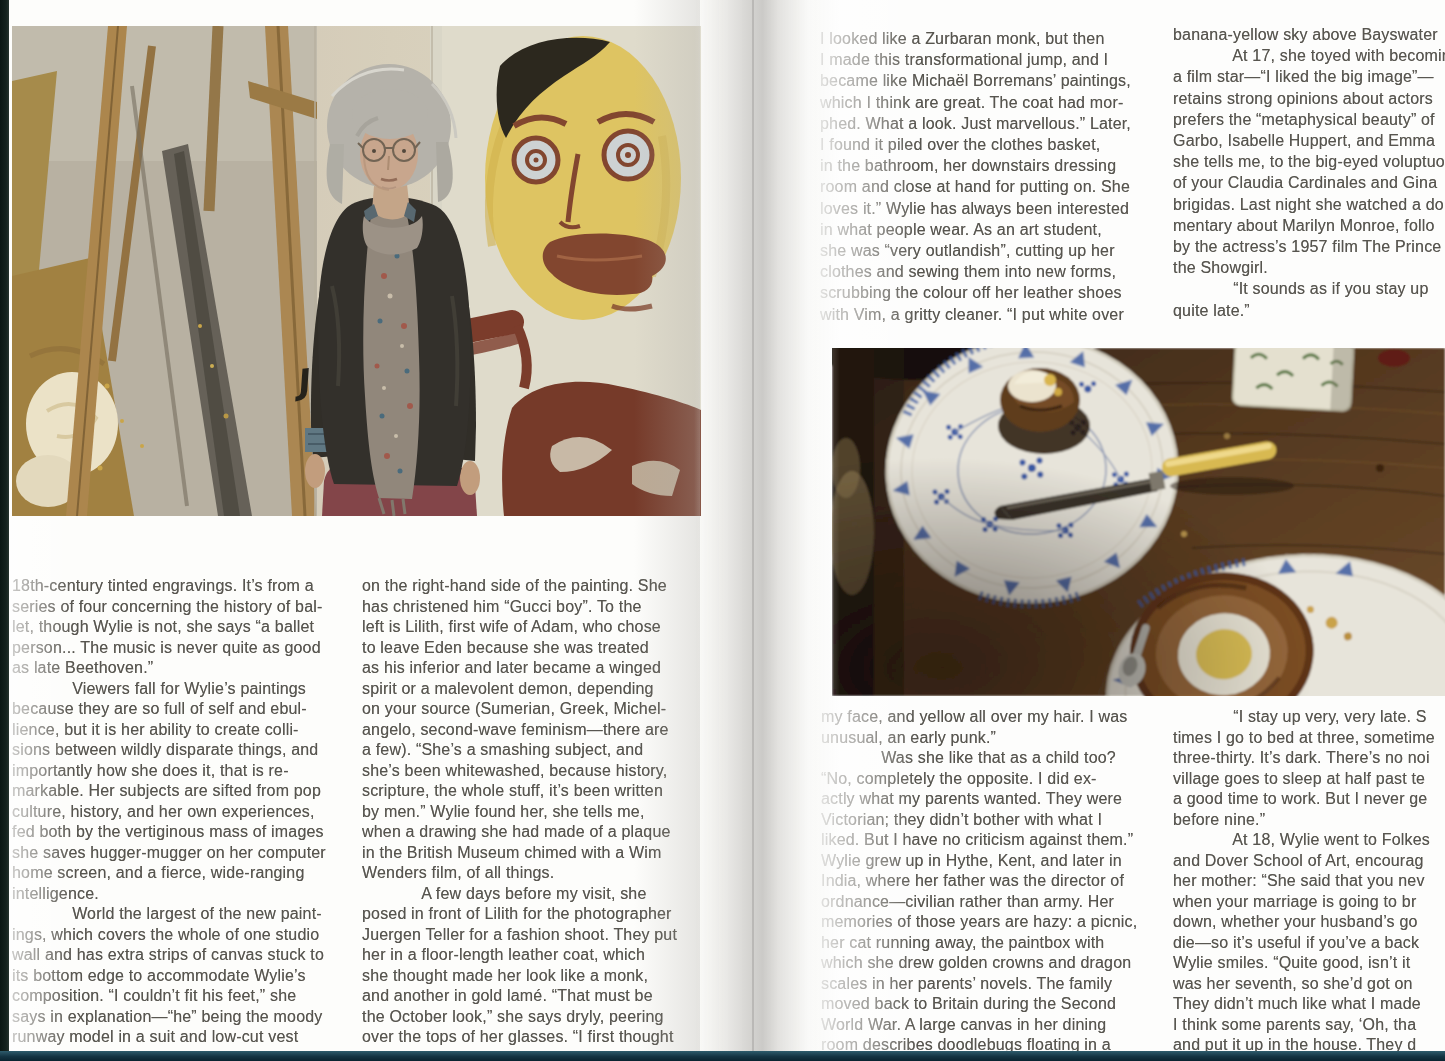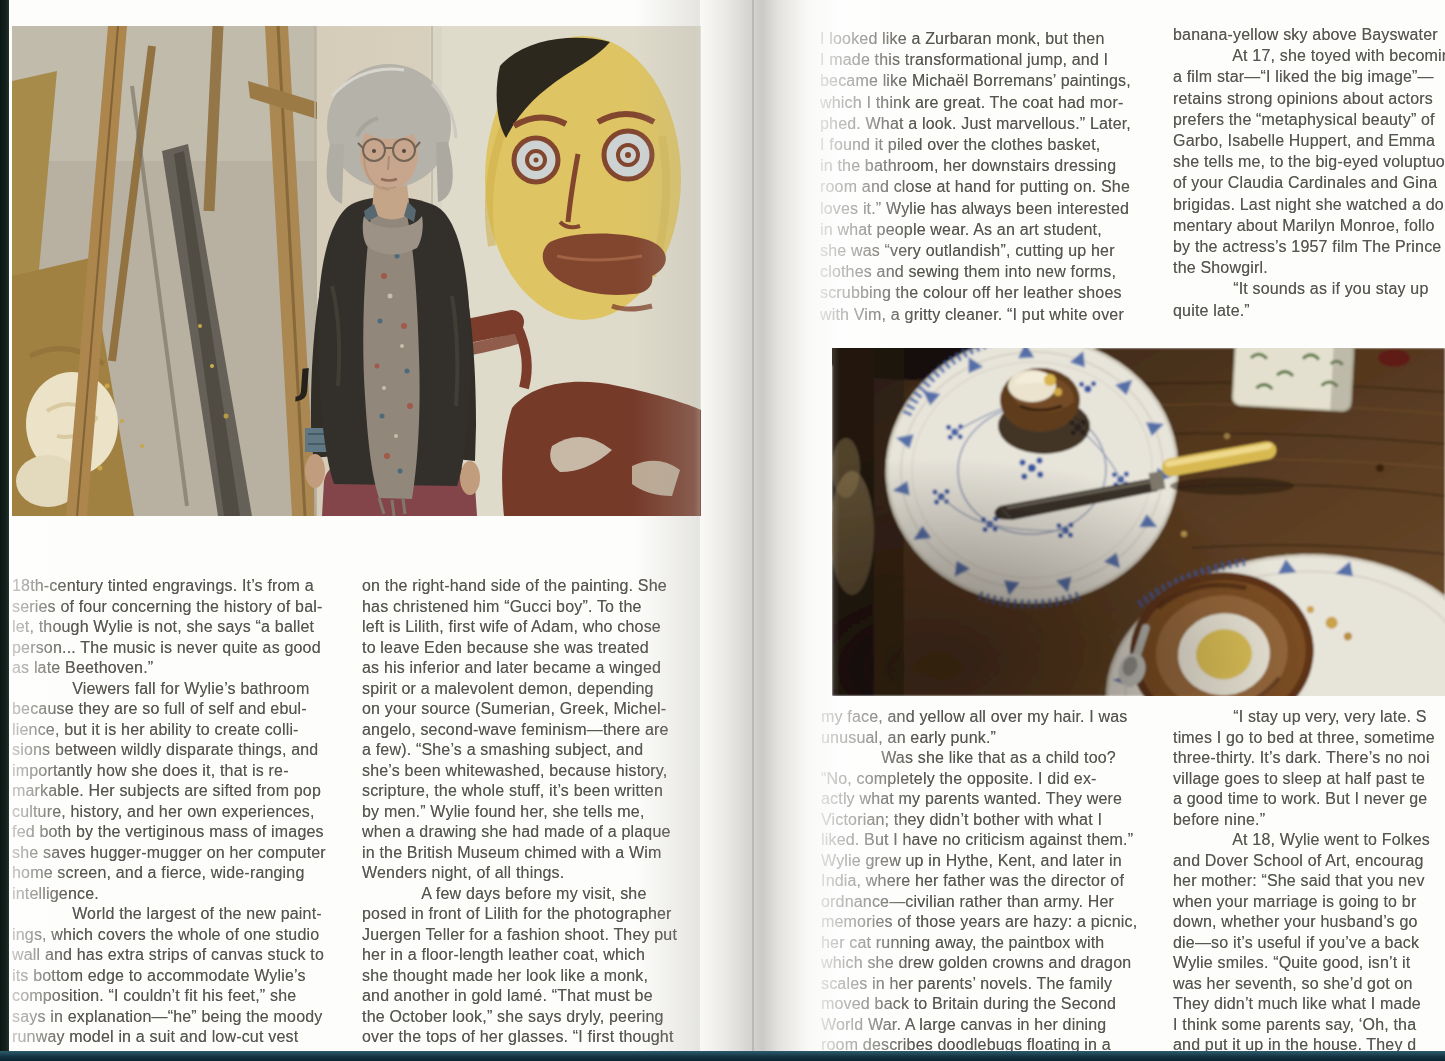--- a/index.html
+++ b/index.html
@@ -398,21 +398,21 @@
       <rect width="613" height="348" fill="url(#vig)"></rect>
     </g>
   </svg>
 
   <div class="col" style="left:12px; top:576px; width:340px; line-height:20.5px">
       <div class="tline">18th-century tinted engravings. It’s from a</div>
       <div class="tline">series of four concerning the history of bal-</div>
       <div class="tline">let, though Wylie is not, she says “a ballet</div>
       <div class="tline">person... The music is never quite as good</div>
       <div class="tline">as late Beethoven.”</div>
-      <div class="tline">             Viewers fall for Wylie’s bathroom</div>
+      <div class="tline">             Viewers fall for Wylie’s paintings</div>
       <div class="tline">because they are so full of self and ebul-</div>
       <div class="tline">lience, but it is her ability to create colli-</div>
       <div class="tline">sions between wildly disparate things, and</div>
       <div class="tline">importantly how she does it, that is re-</div>
       <div class="tline">markable. Her subjects are sifted from pop</div>
       <div class="tline">culture, history, and her own experiences,</div>
       <div class="tline">fed both by the vertiginous mass of images</div>
       <div class="tline">she saves hugger-mugger on her computer</div>
       <div class="tline">home screen, and a fierce, wide-ranging</div>
       <div class="tline">intelligence.</div>
@@ -432,21 +432,21 @@
       <div class="tline">as his inferior and later became a winged</div>
       <div class="tline">spirit or a malevolent demon, depending</div>
       <div class="tline">on your source (Sumerian, Greek, Michel-</div>
       <div class="tline">angelo, second-wave feminism—there are</div>
       <div class="tline">a few). “She’s a smashing subject, and</div>
       <div class="tline">she’s been whitewashed, because history,</div>
       <div class="tline">scripture, the whole stuff, it’s been written</div>
       <div class="tline">by men.” Wylie found her, she tells me,</div>
       <div class="tline">when a drawing she had made of a plaque</div>
       <div class="tline">in the British Museum chimed with a Wim</div>
-      <div class="tline">Wenders night, of all things.</div>
+      <div class="tline">Wenders film, of all things.</div>
       <div class="tline">             A few days before my visit, she</div>
       <div class="tline">posed in front of Lilith for the photographer</div>
       <div class="tline">Juergen Teller for a fashion shoot. They put</div>
       <div class="tline">her in a floor-length leather coat, which</div>
       <div class="tline">she thought made her look like a monk,</div>
       <div class="tline">and another in gold lamé. “That must be</div>
       <div class="tline">the October look,” she says dryly, peering</div>
       <div class="tline">over the tops of her glasses. “I first thought</div>
     </div>
 

